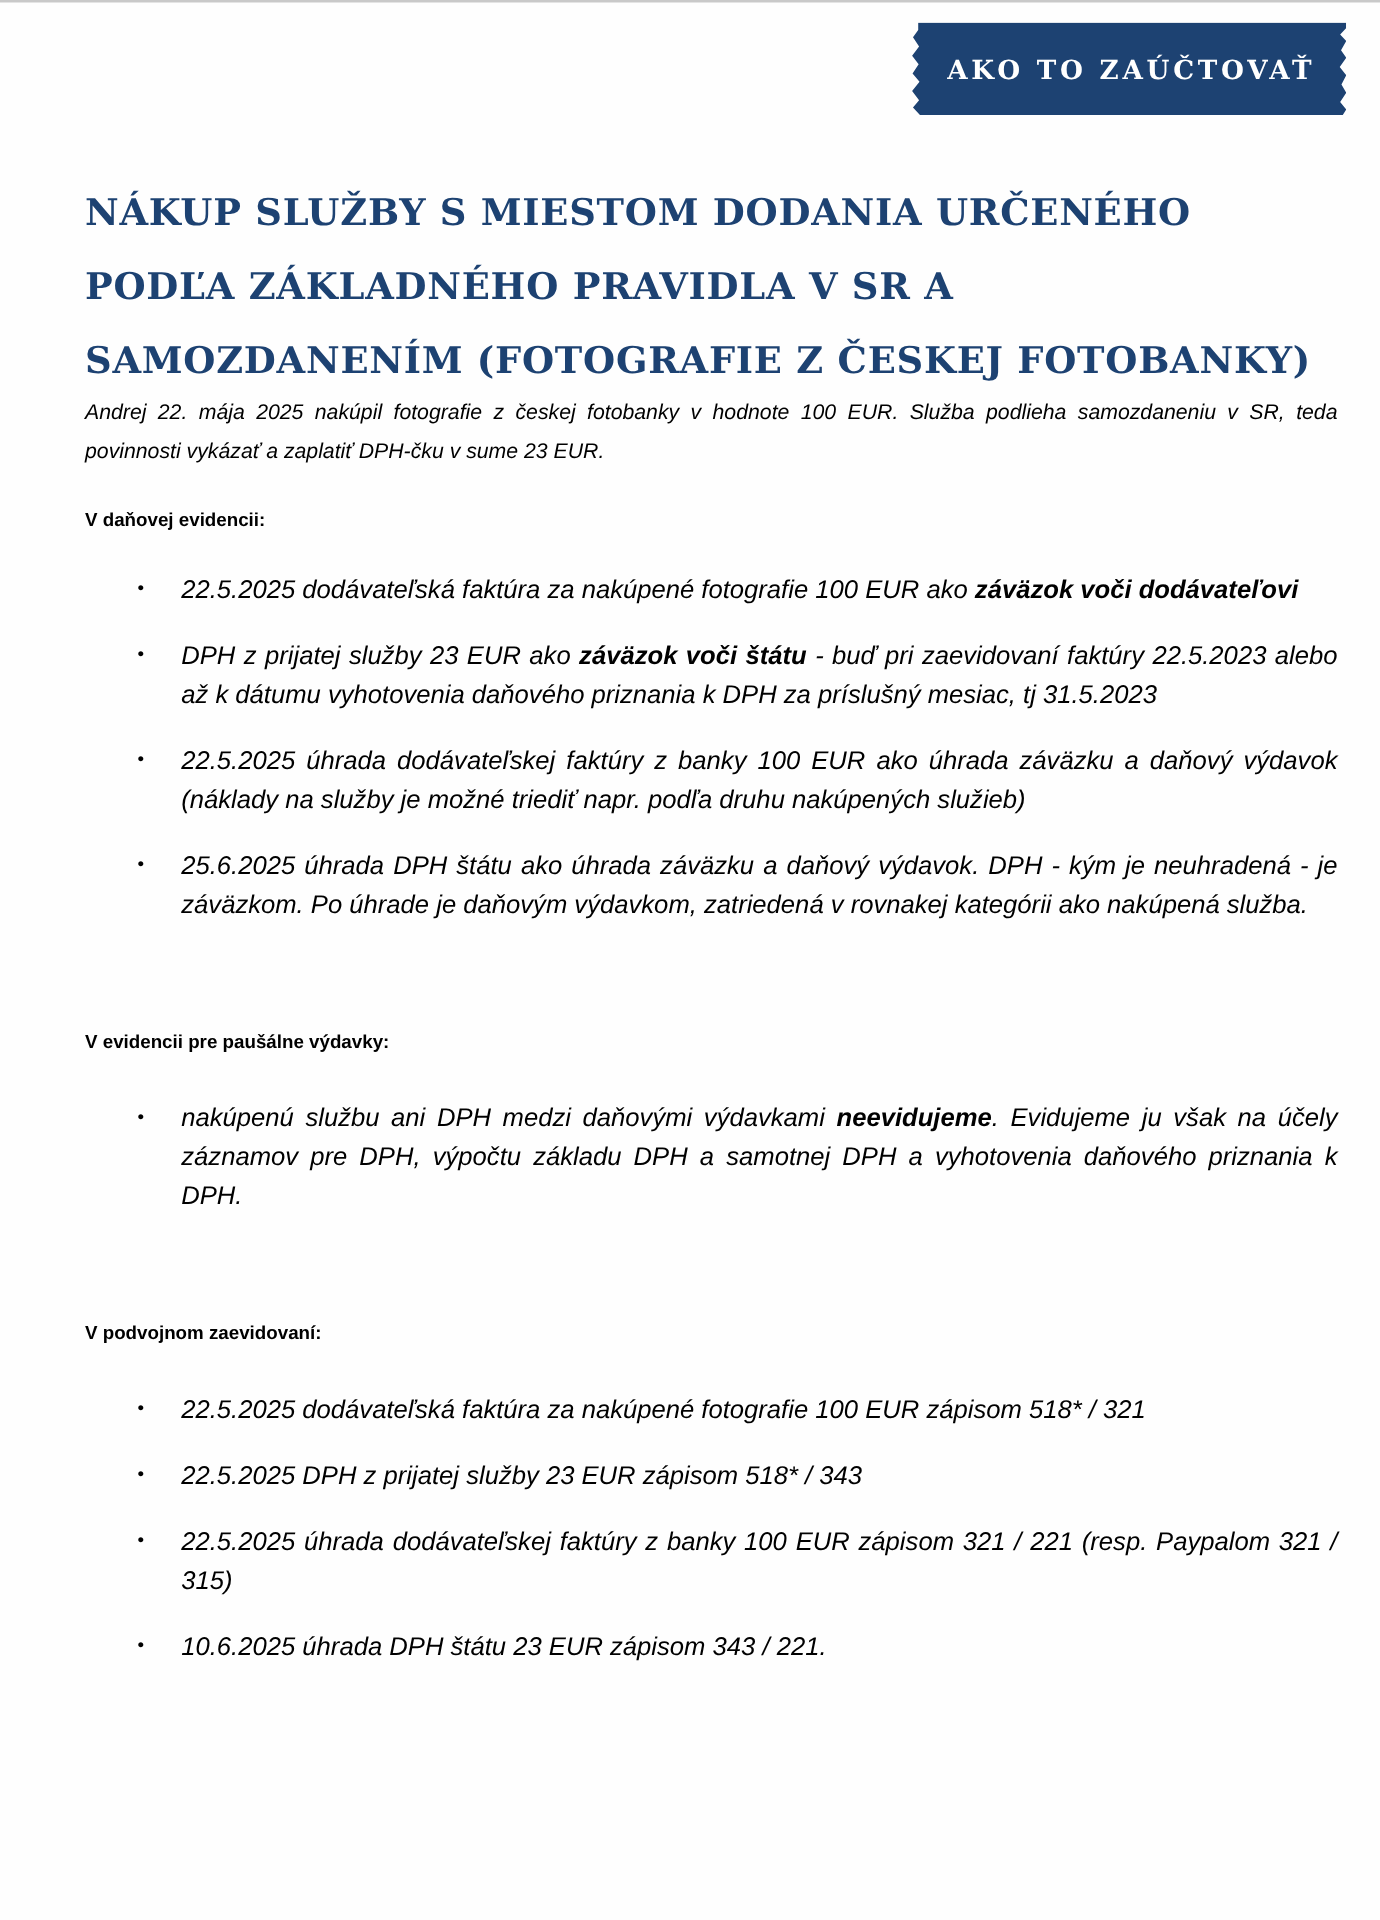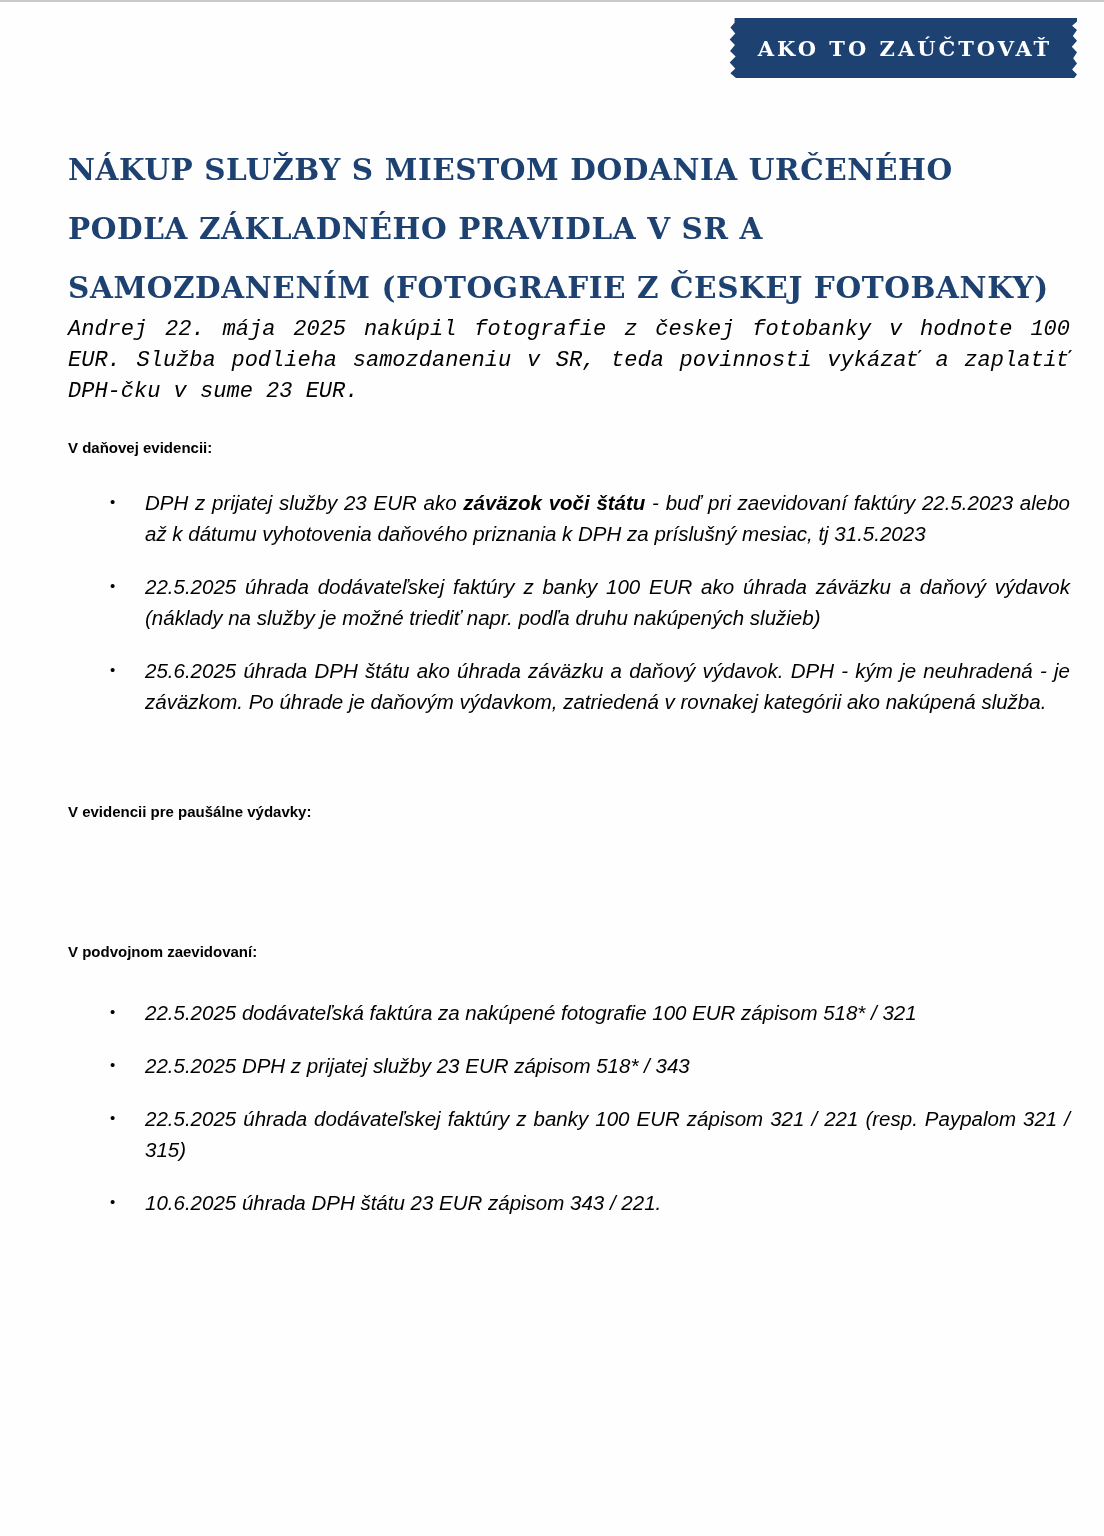--- a/index.html
+++ b/index.html
@@ -25,21 +25,21 @@
     box-sizing: border-box;
     overflow: hidden;
   }
 
   
   .ribbon-wrap {
     position: absolute;
     top: 16px;
     left: 729px;
     width: 348px;
-    height: 60px;
+    height: 74px;
   }
   .ribbon {
     position: absolute;
     inset: 0;
     background: #1d4272;
     
     clip-path: polygon(
       1.6% 0%, 100% 0%,
       100% 6%, 98.6% 13%, 100% 20%, 98.8% 30%,
       100% 38%, 98.5% 48%, 100% 57%, 98.9% 67%,
@@ -83,26 +83,25 @@
 
   
   .content {
     position: absolute;
     left: 68px;
     top: 312px;
     width: 1002px;
   }
   .para {
     font-style: italic;
-    font-size: 22px;
+    font-size: 17px;
     line-height: 31px;
     text-align: justify;
     margin: 0 0 26px 0;
     font-stretch: condensed;
-    font-family: Liberation Mono, monospace;
   }
   .section-head {
     font-weight: bold;
     font-size: 15px;
     line-height: 30px;
     margin: 0 0 8px 0;
   }
   .section-head.spaced {
     margin-top: 80px;
   }
@@ -153,34 +152,42 @@
 
   <div class="content">
 
     <p class="para">Andrej 22. mája 2025 nakúpil fotografie z českej fotobanky v hodnote 100 EUR. Služba podlieha samozdaneniu v SR, teda povinnosti vykázať a zaplatiť DPH-čku v sume 23 EUR.</p>
 
     <div>
       <div class="section-head">V daňovej evidencii:</div>
       <div class="block-gap-1"></div>
       <ul class="bullets">
         <li>
+          <span>22.5.2025 dodávateľská faktúra za nakúpené fotografie 100 EUR ako </span><b>záväzok voči dodávateľovi</b><span></span>
+        </li>
+        <li>
           <span>DPH z prijatej služby 23 EUR ako </span><b>záväzok voči štátu</b><span> - buď pri zaevidovaní faktúry 22.5.2023 alebo až k dátumu vyhotovenia daňového priznania k DPH za príslušný mesiac, tj 31.5.2023</span>
         </li>
         <li>
           <span>22.5.2025 úhrada dodávateľskej faktúry z banky 100 EUR ako úhrada záväzku a daňový výdavok (náklady na služby je možné triediť napr. podľa druhu nakúpených služieb)</span><b></b><span></span>
         </li>
         <li>
           <span>25.6.2025 úhrada DPH štátu ako úhrada záväzku a daňový výdavok. DPH - kým je neuhradená - je záväzkom. Po úhrade je daňovým výdavkom, zatriedená v rovnakej kategórii ako nakúpená služba.</span><b></b><span></span>
         </li>
       </ul>
     </div>
 
     <div>
       <div class="section-head spaced">V evidencii pre paušálne výdavky:</div>
       <div class="block-gap-2"></div>
+      <ul class="bullets">
+        <li>
+          <span>nakúpenú službu ani DPH medzi daňovými výdavkami </span><b>neevidujeme</b><span>. Evidujeme ju však na účely záznamov pre DPH, výpočtu základu DPH a samotnej DPH a vyhotovenia daňového priznania k DPH.</span>
+        </li>
+      </ul>
     </div>
 
     <div>
       <div class="section-head spaced">V podvojnom zaevidovaní:</div>
       <div class="block-gap-2"></div>
       <ul class="bullets">
         <li class="nojustify">
           <span>22.5.2025 dodávateľská faktúra za nakúpené fotografie 100 EUR zápisom 518* / 321</span><b></b><span></span>
         </li>
         <li class="nojustify">

